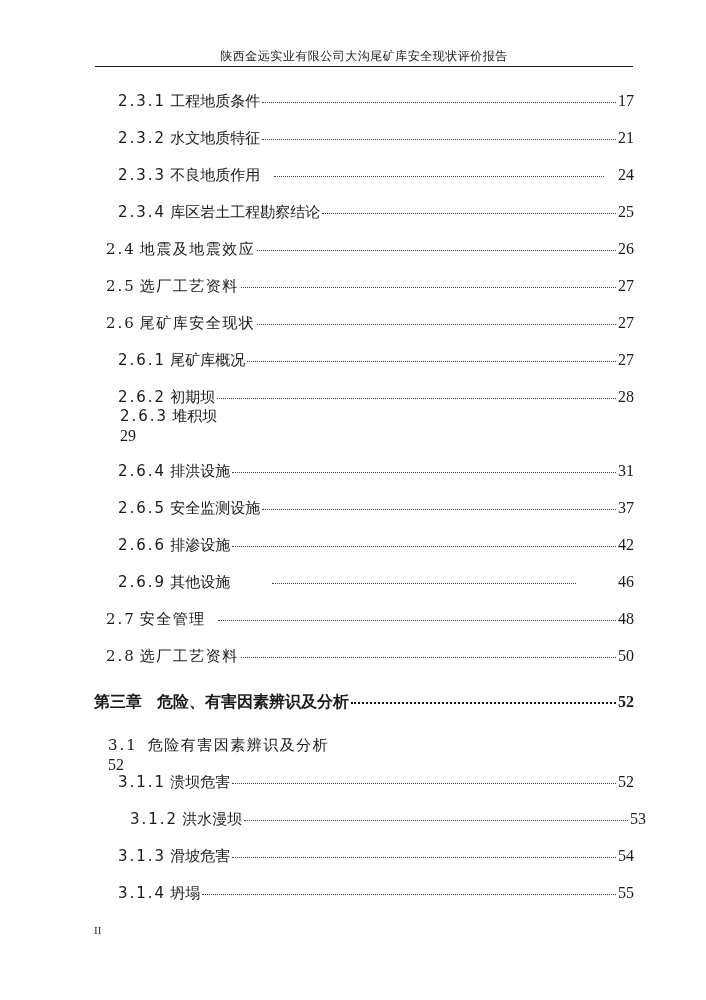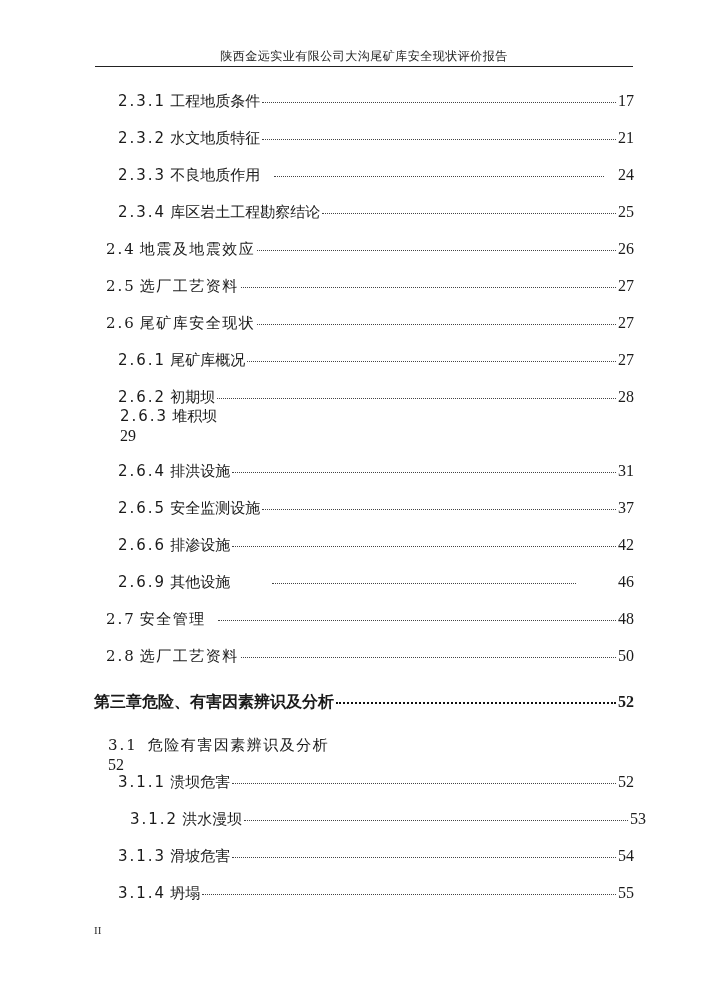--- a/index.html
+++ b/index.html
@@ -121,21 +121,21 @@
     <span class="toc-label" style="margin-right:10px;"><span class="num">2.7</span><span>安全管理</span></span>
     <span class="toc-leader"></span>
     <span class="toc-page">48</span>
   </div>
   <div class="toc-row lvl2" style="left:106px; width:528px; top:647px;">
     <span class="toc-label"><span class="num">2.8</span><span>选厂工艺资料</span></span>
     <span class="toc-leader"></span>
     <span class="toc-page">50</span>
   </div>
   <div class="toc-row chapter" style="left:94px; width:540px; top:692px;">
-    <span class="toc-label"><span class="num" style="letter-spacing:0; margin-right:0;">第三章</span><span>危险、有害因素辨识及分析</span></span>
+    <span class="toc-label"><span class="num" style="letter-spacing:0; margin-right:15px;">第三章</span><span>危险、有害因素辨识及分析</span></span>
     <span class="toc-leader"></span>
     <span class="toc-page">52</span>
   </div>
   <div class="toc-row lvl2" style="left:106px; width:528px; top:736px;flex-direction:column;">
     <span class="toc-label"><span class="num" style="margin-right:10px;">3.1</span><span>危险有害因素辨识及分析</span></span>
     <span class="toc-leader"></span>
     <span class="toc-page">52</span>
   </div>
   <div class="toc-row lvl3" style="left:118px; width:516px; top:773px;">
     <span class="toc-label"><span class="num">3.1.1</span><span>溃坝危害</span></span>

